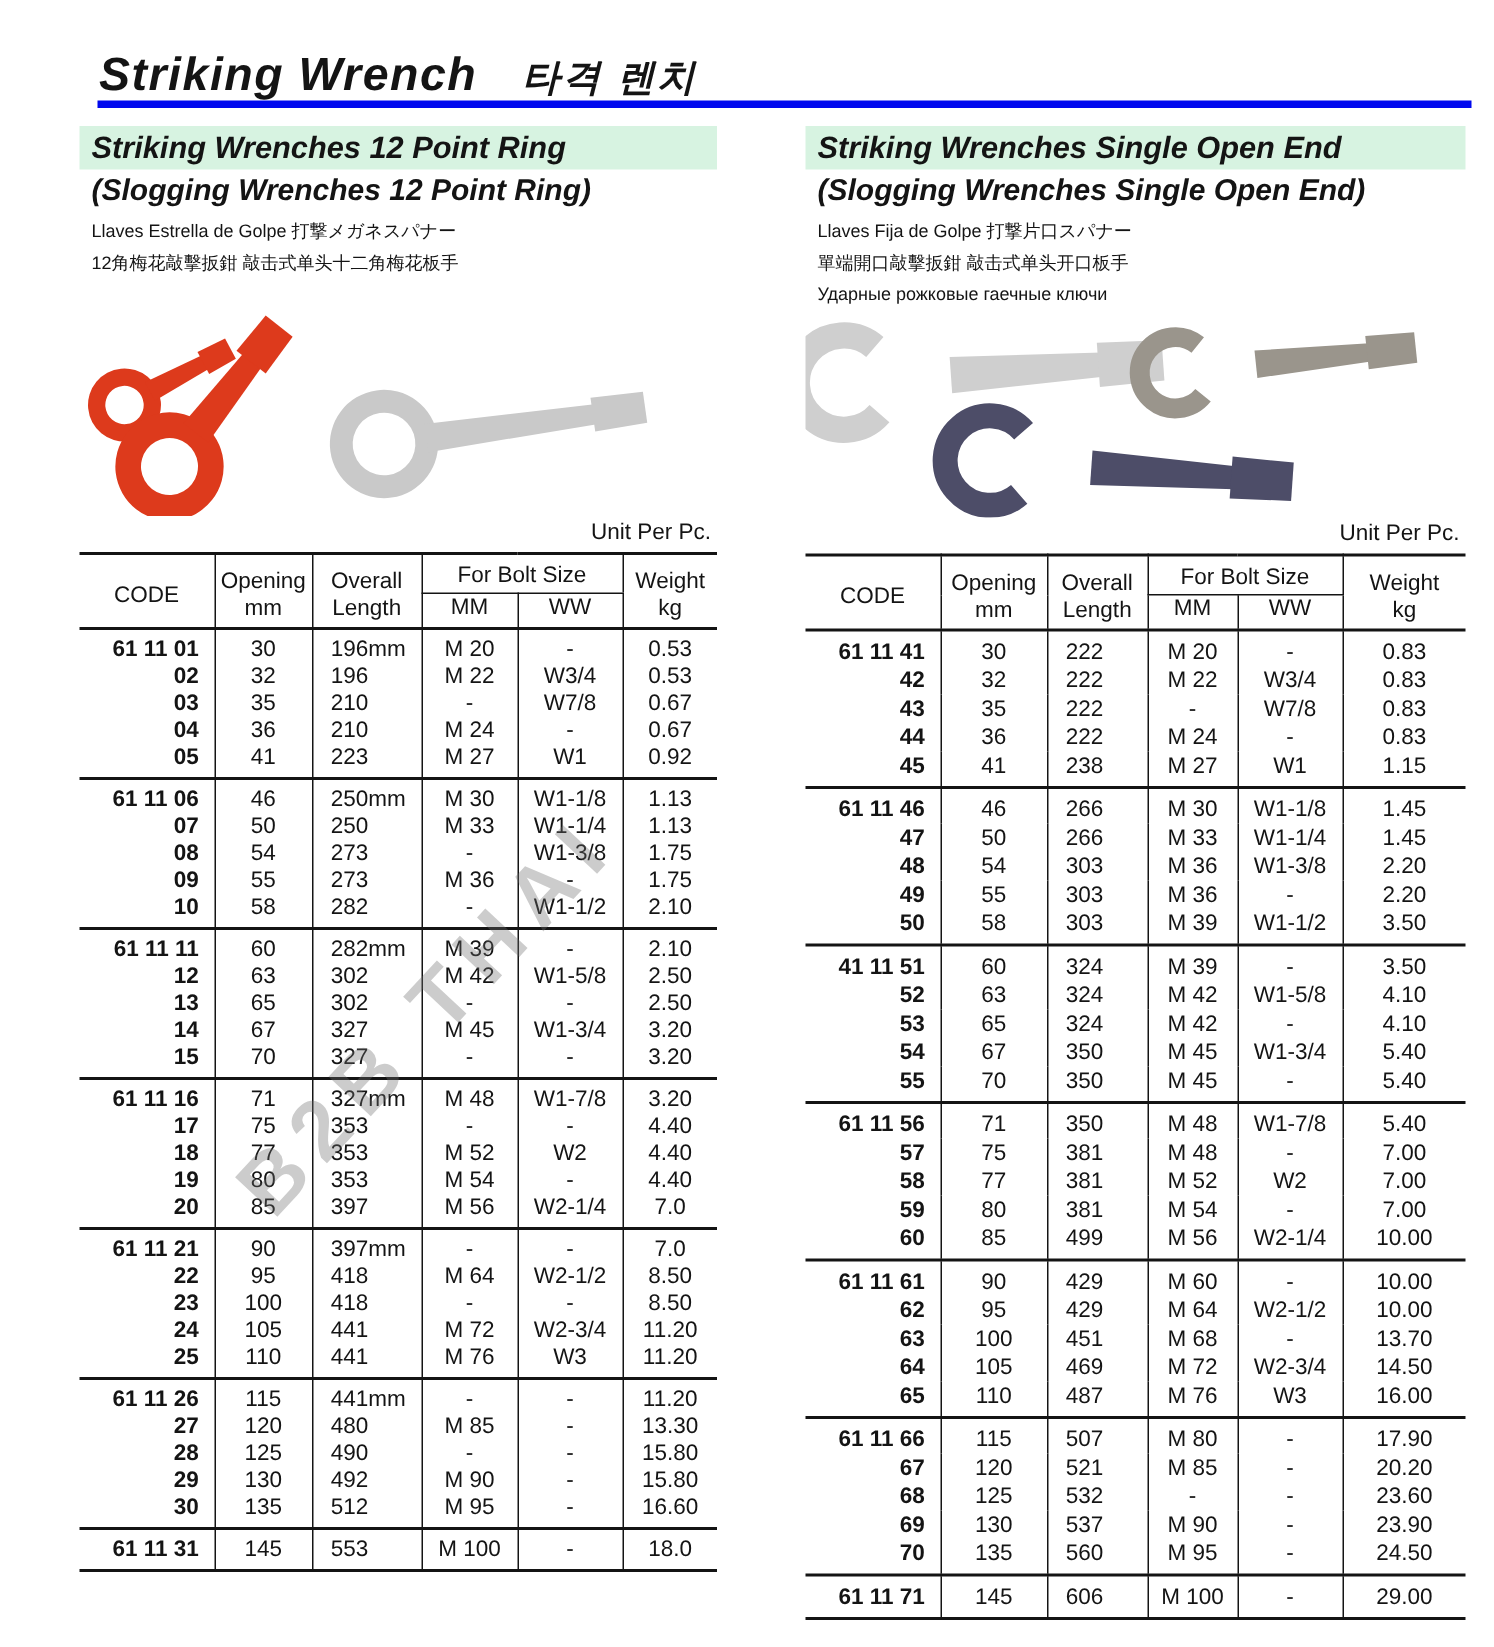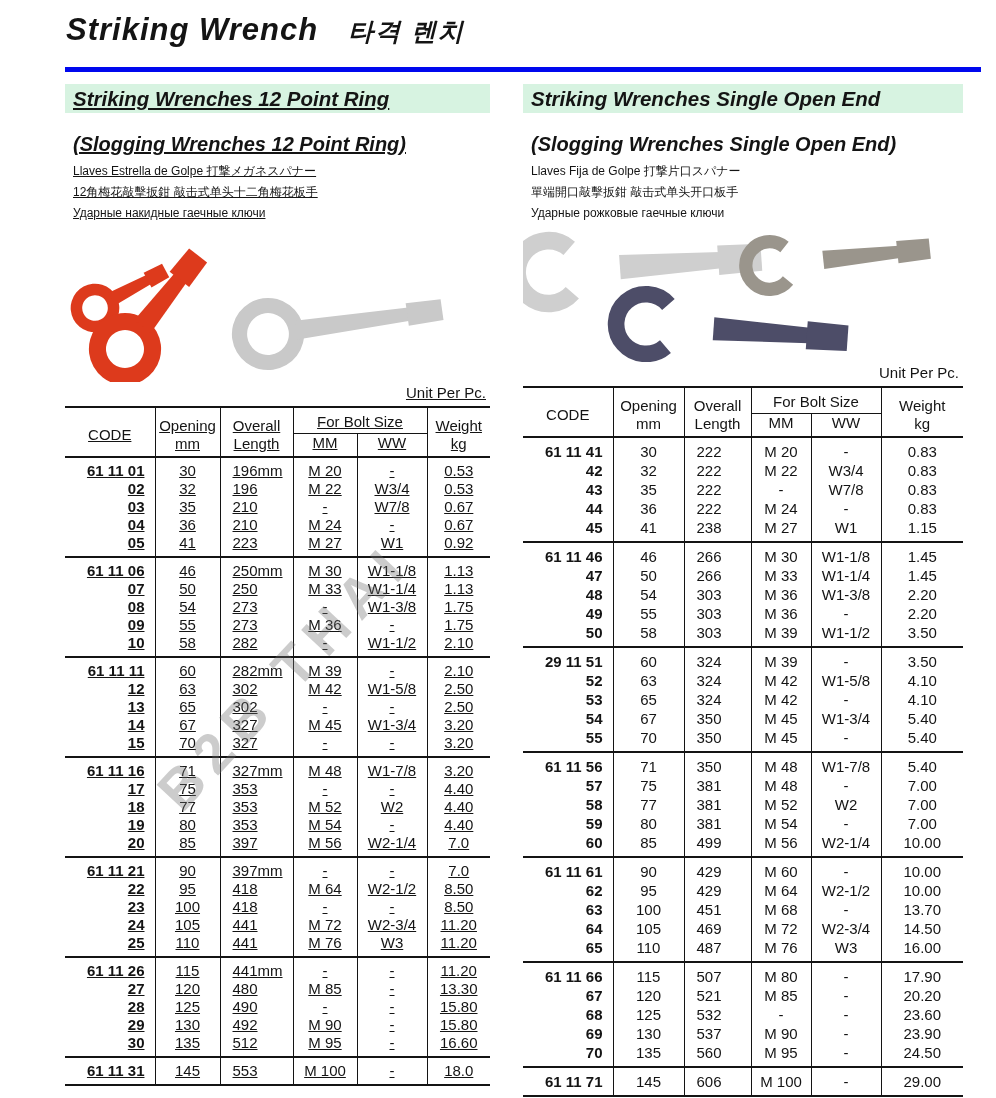--- a/index.html
+++ b/index.html
@@ -12,39 +12,39 @@
     --navy_wrench:#4d4d68;
     --watermark_gray:rgba(110,110,110,0.35);
   }
   *{margin:0;padding:0;box-sizing:border-box;}
   html,body{background:#ffffff;}
   body{
     width:996px;height:1098px;position:relative;overflow:hidden;
     font-family:"Liberation Sans", sans-serif;color:var(--ink);
   }
   .page-title{
-    position:absolute;left:66px;top:12px;white-space:nowrap;
+    position:absolute;left:66px;top:32px;white-space:nowrap;
     font-weight:bold;font-style:italic;font-size:31px;letter-spacing:1px;
   }
   .page-title .ko{font-size:25px;margin-left:30px;letter-spacing:2px;}
   .blue-rule{
     position:absolute;left:65px;top:67px;width:916px;height:5px;
     background:var(--accent_blue);
   }
   .col{position:absolute;top:84px;}
-  .col-left{left:65px;width:425px;text-decoration:underline;}
-  .col-right{left:523px;width:440px;}
+  .col-left{left:53px;width:425px;}
+  .col-right{left:537px;width:440px;}
   .sec-heading{
     background:var(--highlight_green);
     font-weight:bold;font-style:italic;font-size:20.5px;
     padding:3px 6px 2px 8px;white-space:nowrap;
   }
   .sec-subheading{
     font-weight:bold;font-style:italic;font-size:20px;
-    padding:20px 0 5px 8px;white-space:nowrap;
+    padding:3px 0 5px 8px;white-space:nowrap;
   }
   .lang{font-size:12px;line-height:21px;padding-left:8px;white-space:nowrap;}
   .img-box{position:relative;width:100%;}
   .img-box.tall{height:158px;}
   .img-box.short{height:138px;}
   .img-box svg{position:absolute;left:0;top:0;}
   .unit-note{text-align:right;font-size:15px;padding:2px 4px 5px 0;}
   table{border-collapse:collapse;table-layout:fixed;width:100%;
         border-top:2px solid var(--ink);border-bottom:2px solid var(--ink);}
   thead{border-bottom:2px solid var(--ink);margin-top:12px;}
@@ -74,21 +74,20 @@
 <div class="page-title">
   <span>Striking Wrench</span><span class="ko">타격 렌치</span>
 </div>
 <div class="blue-rule"></div>
 
 <div class="col col-left">
   <div class="sec-heading">Striking Wrenches 12 Point Ring</div>
   <div class="sec-subheading">(Slogging Wrenches 12 Point Ring)</div>
   <div class="lang">Llaves Estrella de Golpe  打撃メガネスパナー</div>
   <div class="lang cjk">12角梅花敲擊扳鉗  敲击式单头十二角梅花板手</div>
-  <div class="lang">Ударные накидные гаечные ключи</div>
 
   <div class="img-box tall">
     <svg width="425" height="158" viewBox="0 0 425 158">
       <defs>
         <g id="rws">
           <path d="M -38,0 A38,38 0 1,0 38,0 A38,38 0 1,0 -38,0 M -20,0 A20,20 0 1,1 20,0 A20,20 0 1,1 -20,0" fill-rule="evenodd"></path>
           <path d="M30,-11 L95,-8 L95,8 L30,11 Z"></path>
           <path d="M93,-13 L125,-12 L125,12 L93,13 Z"></path>
         </g>
         <g id="rwl">
@@ -535,21 +534,21 @@
           <td class="code">50</td>
           <td class="opening vline">58</td>
           <td class="overall vline">303</td>
           <td class="mm vline">M 39</td>
           <td class="ww vline">W1-1/2</td>
           <td class="weight vline">3.50</td>
         </tr>
       </tbody>
       <tbody>
         <tr>
-          <td class="code">29 11 51</td>
+          <td class="code">41 11 51</td>
           <td class="opening vline">60</td>
           <td class="overall vline">324</td>
           <td class="mm vline">M 39</td>
           <td class="ww vline">-</td>
           <td class="weight vline">3.50</td>
         </tr>
         <tr>
           <td class="code">52</td>
           <td class="opening vline">63</td>
           <td class="overall vline">324</td>

